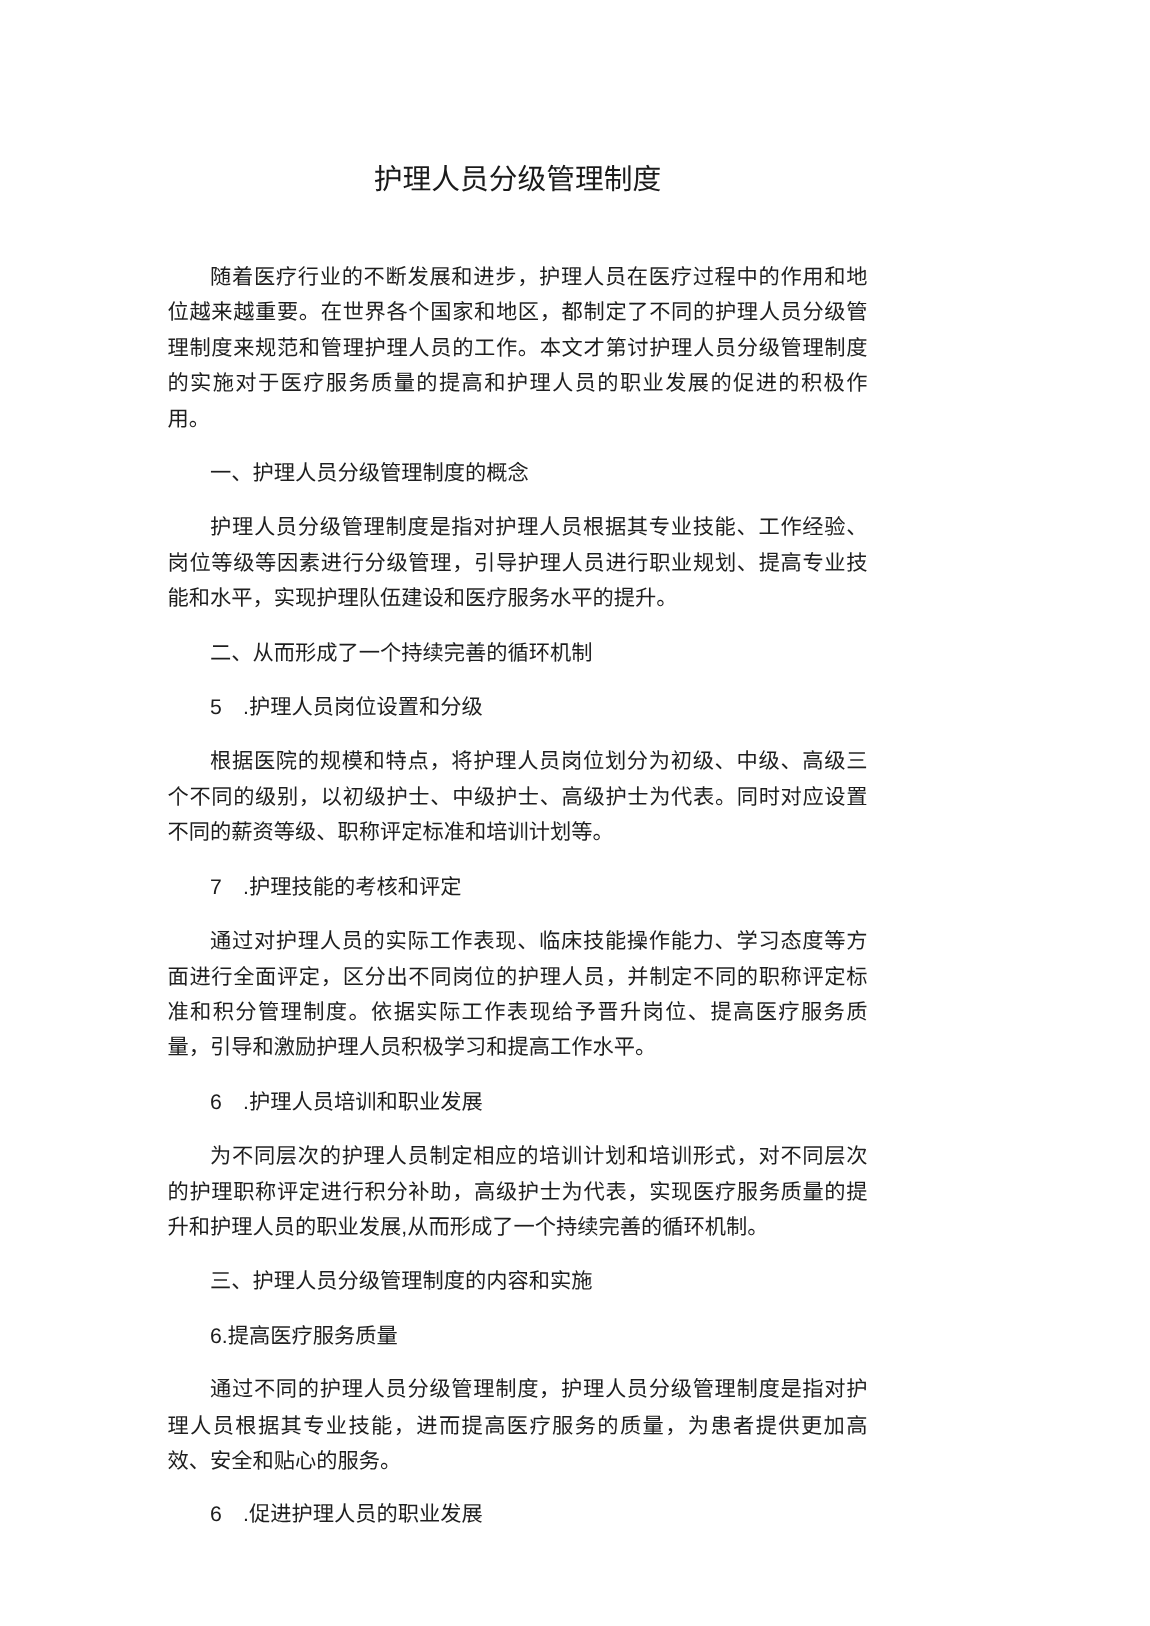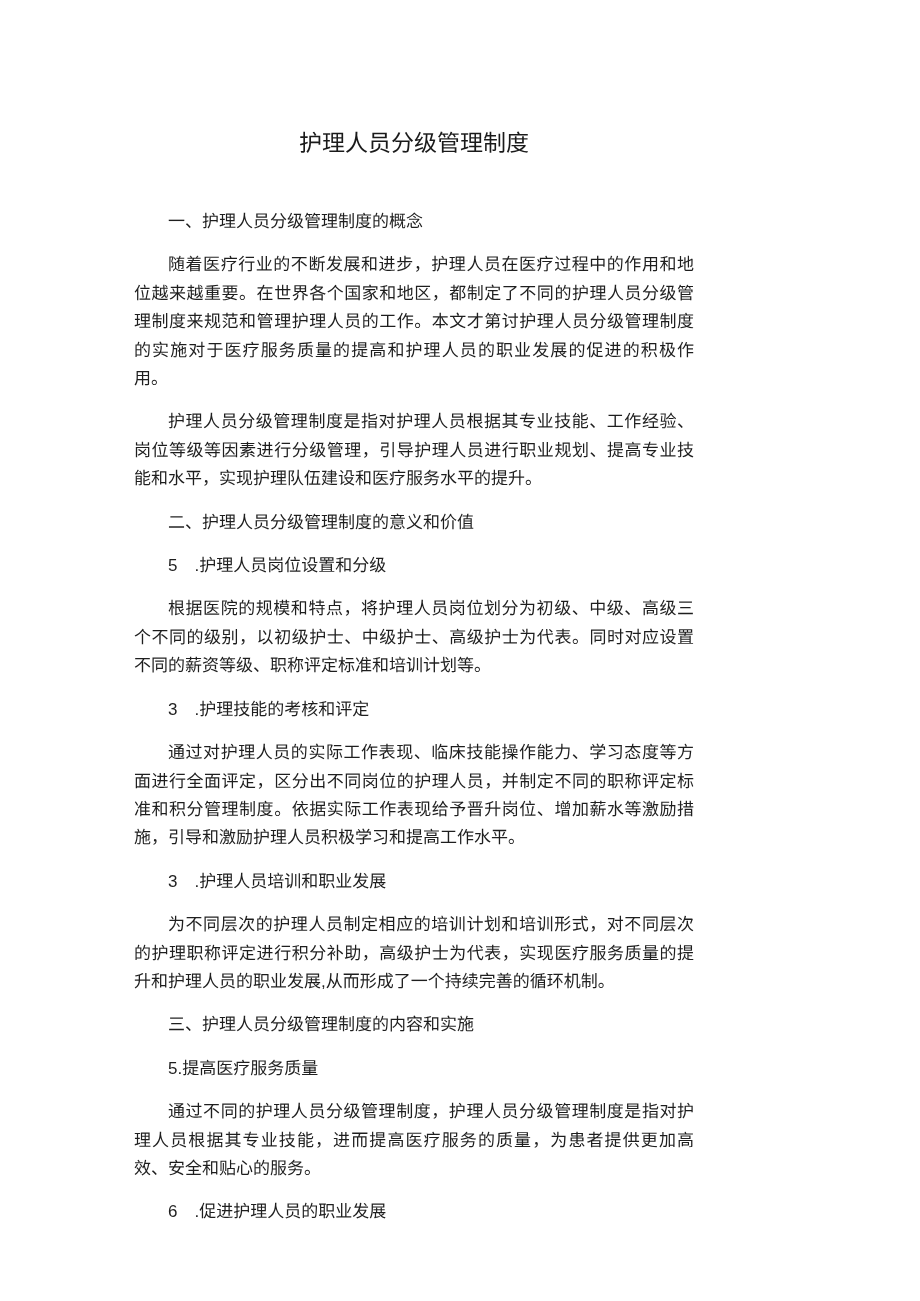--- a/index.html
+++ b/index.html
@@ -39,28 +39,28 @@
     color: #1e1e1e;
     word-break: break-all;
   }
 </style>
 </head>
 <body>
 
 <main class="page">
   <h1 class="doc-title">护理人员分级管理制度</h1>
   <div id="doc-body">
+      <p class="block paragraph">随着医疗行业的不断发展和进步，护理人员在医疗过程中的作用和地位越来越重要。在世界各个国家和地区，都制定了不同的护理人员分级管理制度来规范和管理护理人员的工作。本文才第讨护理人员分级管理制度的实施对于医疗服务质量的提高和护理人员的职业发展的促进的积极作用。</p>
       <p class="block heading">一、护理人员分级管理制度的概念</p>
-      <p class="block paragraph">随着医疗行业的不断发展和进步，护理人员在医疗过程中的作用和地位越来越重要。在世界各个国家和地区，都制定了不同的护理人员分级管理制度来规范和管理护理人员的工作。本文才第讨护理人员分级管理制度的实施对于医疗服务质量的提高和护理人员的职业发展的促进的积极作用。</p>
       <p class="block paragraph">护理人员分级管理制度是指对护理人员根据其专业技能、工作经验、岗位等级等因素进行分级管理，引导护理人员进行职业规划、提高专业技能和水平，实现护理队伍建设和医疗服务水平的提升。</p>
-      <p class="block heading">二、护理人员分级管理制度的意义和价值</p>
+      <p class="block heading">二、从而形成了一个持续完善的循环机制</p>
       <p class="block heading">5　.护理人员岗位设置和分级</p>
       <p class="block paragraph">根据医院的规模和特点，将护理人员岗位划分为初级、中级、高级三个不同的级别，以初级护士、中级护士、高级护士为代表。同时对应设置不同的薪资等级、职称评定标准和培训计划等。</p>
-      <p class="block heading">3　.护理技能的考核和评定</p>
-      <p class="block paragraph">通过对护理人员的实际工作表现、临床技能操作能力、学习态度等方面进行全面评定，区分出不同岗位的护理人员，并制定不同的职称评定标准和积分管理制度。依据实际工作表现给予晋升岗位、增加薪水等激励措施，引导和激励护理人员积极学习和提高工作水平。</p>
-      <p class="block heading">3　.护理人员培训和职业发展</p>
+      <p class="block heading">7　.护理技能的考核和评定</p>
+      <p class="block paragraph">通过对护理人员的实际工作表现、临床技能操作能力、学习态度等方面进行全面评定，区分出不同岗位的护理人员，并制定不同的职称评定标准和积分管理制度。依据实际工作表现给予晋升岗位、提高医疗服务质量，引导和激励护理人员积极学习和提高工作水平。</p>
+      <p class="block heading">6　.护理人员培训和职业发展</p>
       <p class="block paragraph">为不同层次的护理人员制定相应的培训计划和培训形式，对不同层次的护理职称评定进行积分补助，高级护士为代表，实现医疗服务质量的提升和护理人员的职业发展,从而形成了一个持续完善的循环机制。</p>
       <p class="block heading">三、护理人员分级管理制度的内容和实施</p>
-      <p class="block heading">5.提高医疗服务质量</p>
+      <p class="block heading">6.提高医疗服务质量</p>
       <p class="block paragraph">通过不同的护理人员分级管理制度，护理人员分级管理制度是指对护理人员根据其专业技能，进而提高医疗服务的质量，为患者提供更加高效、安全和贴心的服务。</p>
       <p class="block heading">6　.促进护理人员的职业发展</p>
     </div>
 </main>
 
 </body></html>

